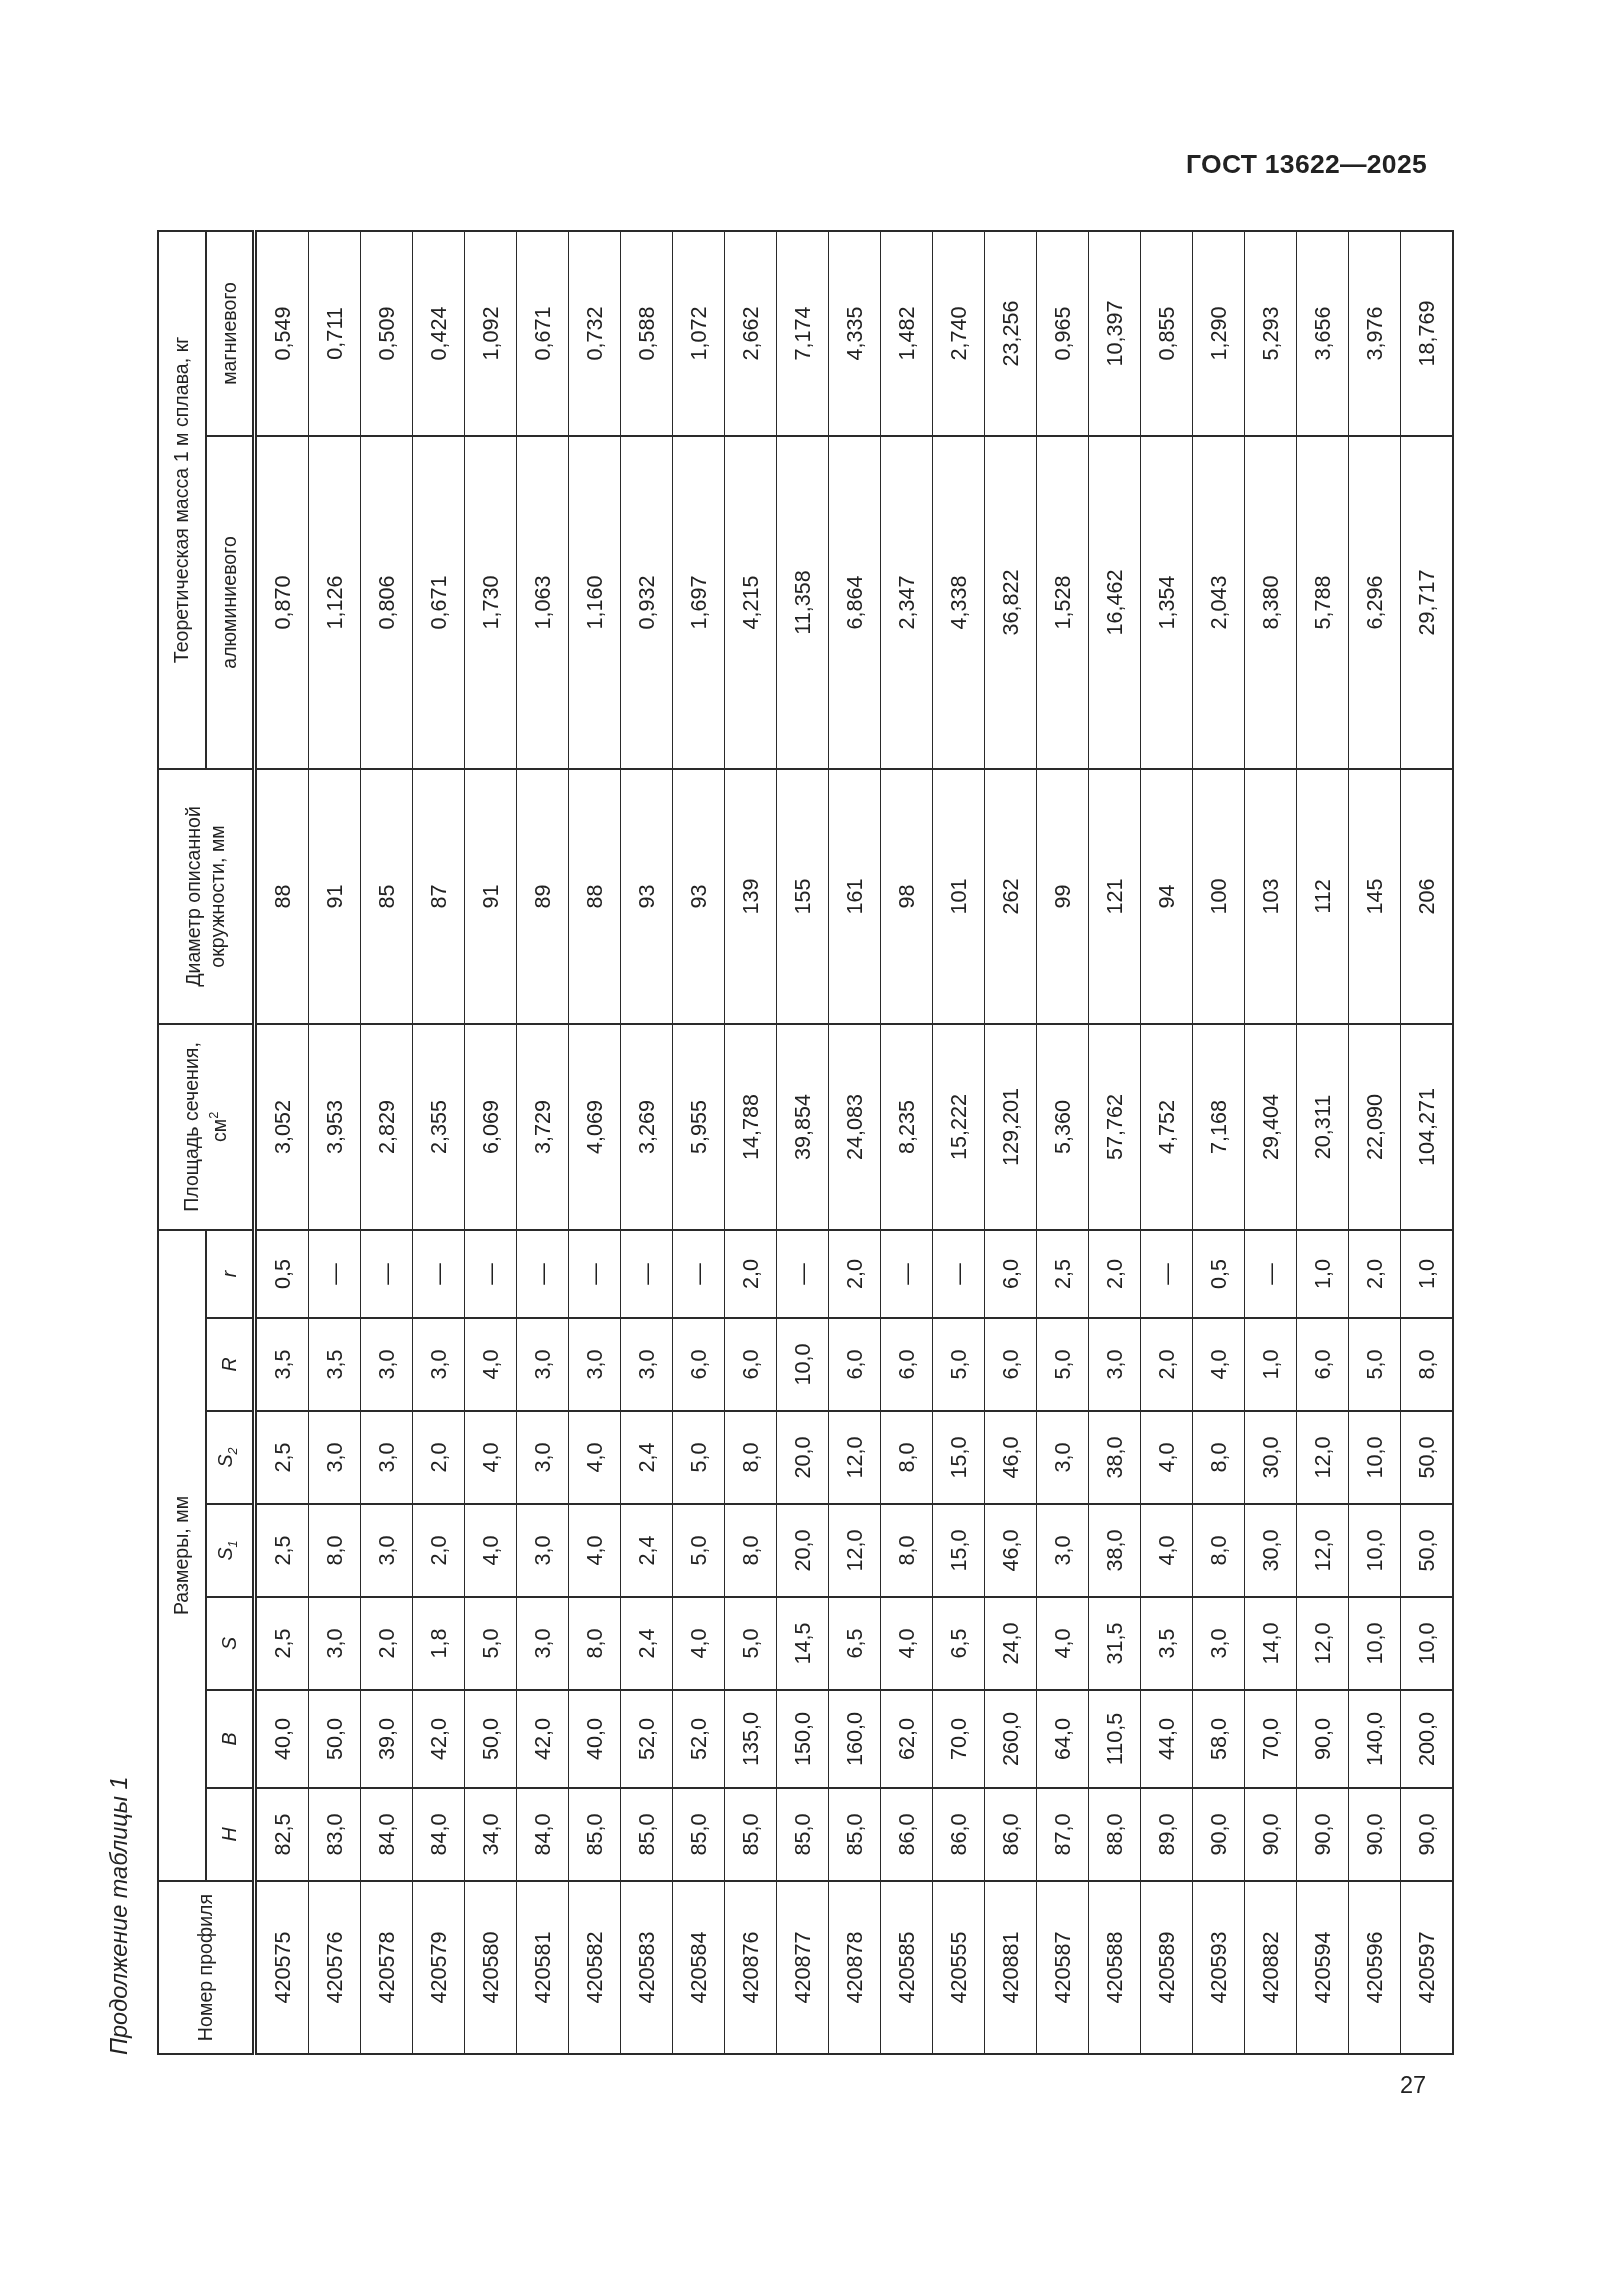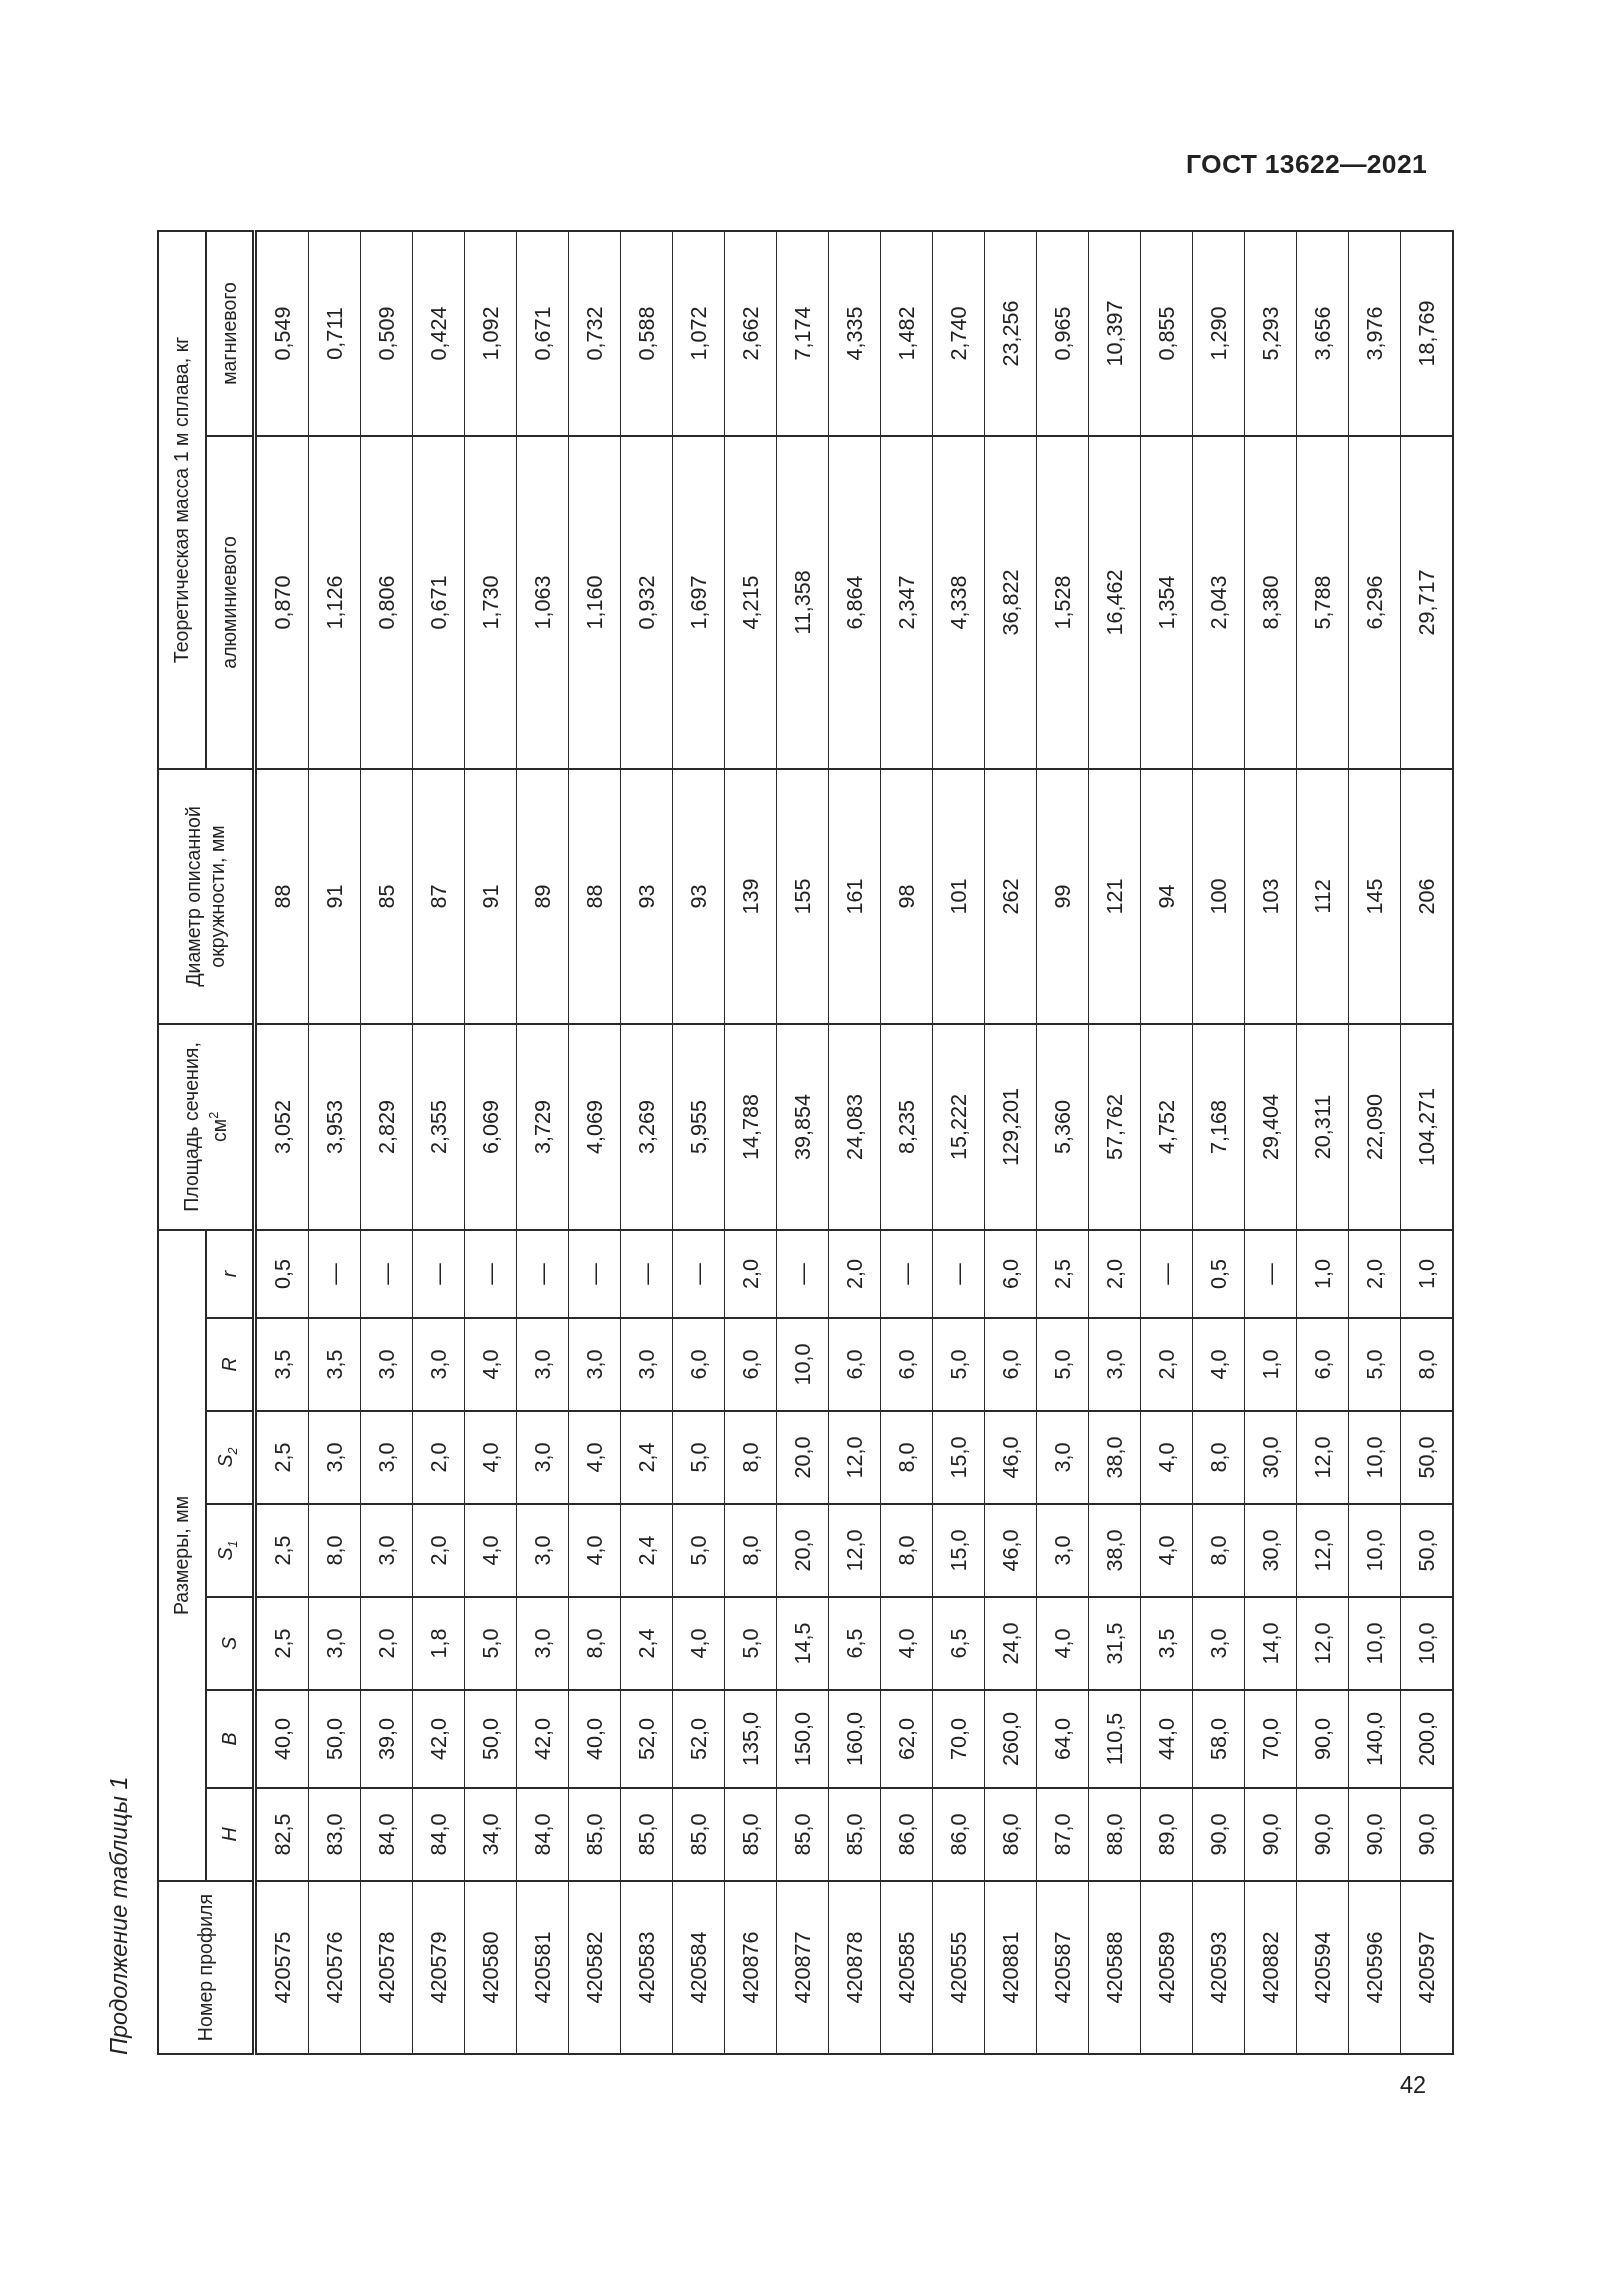--- a/index.html
+++ b/index.html
@@ -20,21 +20,21 @@
   thead tr.h2 th, thead tr.h1 th.noborder-b { }
   tbody td { height: 51px; border-top: 1px solid #2a2a2a; border-bottom: 1px solid #2a2a2a; }
   tbody tr:first-child td { border-top: 5.9px double #2a2a2a; }
   .ital { font-style: italic; }
   sub, sup { font-size: 12.7px; }
   .outer { border: 2.9px solid #2a2a2a; }
 </style>
 </head>
 <body>
 
-<div class="std-title">ГОСТ 13622—2021</div>
+<div class="std-title">ГОСТ 13622—2025</div>
 
 <div class="rot-wrap">
   <div class="caption">Продолжение таблицы 1</div>
   <table class="outer">
     <colgroup>
       <col style="width:173px">
         <col style="width:93px">
         <col style="width:98px">
         <col style="width:93px">
       <col style="width:93px">
@@ -386,14 +386,14 @@
           <td>1,0</td>
           <td>104,271</td>
           <td>206</td>
           <td>29,717</td>
           <td>18,769</td>
         </tr>
       </tbody>
   </table>
 </div>
 
-<div class="page-num">42</div>
+<div class="page-num">27</div>
 
 
 </body></html>

